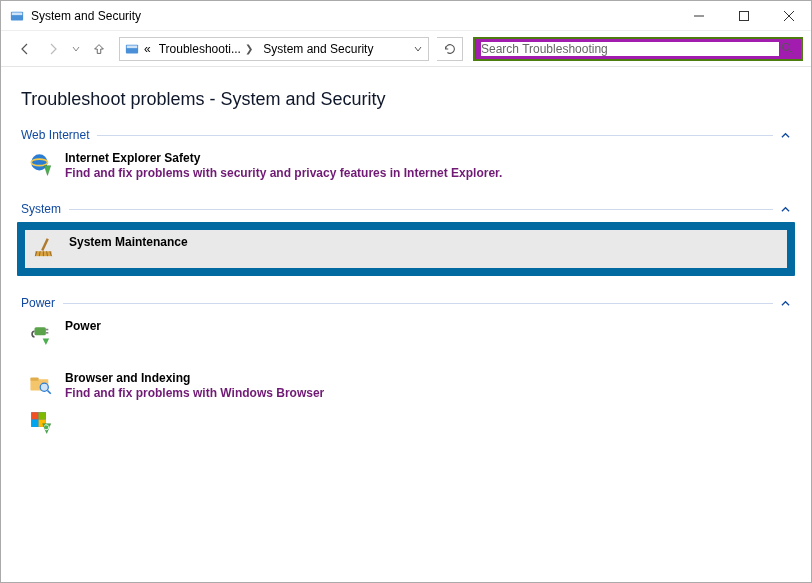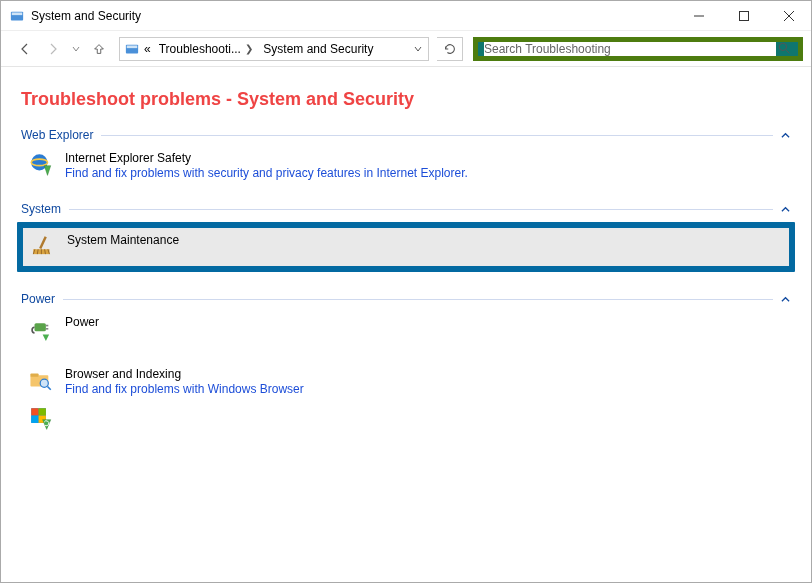--- a/index.html
+++ b/index.html
@@ -54,65 +54,65 @@
     background: #fff;
   }
   .addr-icon { width: 16px; height: 16px; display:flex; align-items:center; justify-content:center; }
   .crumb { display:flex; align-items:center; gap:2px; padding:0 4px; height: 100%; font-size: 12px; white-space:nowrap; }
   .crumb .chev { color:#555; font-size:10px; margin:0 2px; }
   .addr-dd { width: 16px; height:22px; display:flex; align-items:center; justify-content:center; margin-left:auto; }
   .refresh-btn { width:26px; height:24px; border:1px solid #ccc; border-left:none; display:flex; align-items:center; justify-content:center; }
   .search-box {
     width: 330px;
     height: 24px;
-    border: 5px solid #4d7c0f;
+    border: 2px solid #4d7c0f;
     display: flex;
     align-items: center;
     padding: 0 6px;
     margin-left: 6px;
-    background:#0f766e;
+    background:#a21caf;
   }
   .search-box input {
     border: none; outline: none; flex: 1; font-size: 12px; font-family: inherit;
     color: #555;
   }
   .search-box input::placeholder { color: #666; }
   .search-ico { width:16px; height:16px; display:flex; align-items:center; justify-content:center; color:#555;}
   .content {
     padding: 14px 20px 10px 20px;
     overflow-y: auto;
     height: calc(100% - 66px);
   }
-  .page-title { color: #ef4444; font-size: 18px; font-weight: 700; margin: 8px 0 18px 0; }
+  .page-title { color: #0f172a; font-size: 18px; font-weight: 400; margin: 8px 0 18px 0; }
   .section-header {
     display: flex; align-items: center;
     color: #114aa0; font-size: 12px;
     margin-top: 6px;
   }
   .section-header .sec-label { white-space: nowrap; }
   .section-header .sec-line { flex:1; height:1px; background:#cfd9ee; margin: 0 6px 0 8px; }
   .section-header .collapse { width:12px; height:12px; display:flex; align-items:center; justify-content:center; color:#114aa0;}
-  .items { padding: 4px 0 12px 0; }
+  .items { padding: 4px 0 12px 0; font-weight: bold; }
   .item {
     display: flex;
     align-items: flex-start;
     gap: 10px;
     padding: 4px 4px 4px 6px;
   }
   .item.highlight {
     background: #e9e9e9;
-    border: 6px solid #0369a1;
+    border: 8px solid #0369a1;
     border-radius: 1px;
     padding: 4px 6px 6px 6px;
     margin: 2px -4px 2px -4px;
   }
   .item .item-icon { width: 28px; height: 28px; flex: 0 0 28px; display:flex; align-items:center; justify-content:center; }
   .item .item-text { display:flex; flex-direction:column; padding-top:1px; }
   .item .item-title { font-size: 12px; color: #000; }
-  .item .item-desc { font-size: 12px; color: #1d4ed8; margin-top: 1px; }
+  .item .item-desc { font-size: 12px; color: #701a75; margin-top: 1px; }
 </style>
 </head>
 <body>
 
 <div class="titlebar">
   <span class="icon-slot">
     <svg width="14" height="14" viewBox="0 0 16 16">
         <rect x="1" y="3" width="14" height="10" rx="1" fill="#4a90d9"></rect>
         <rect x="2" y="4" width="12" height="3" fill="#cfe4f7"></rect>
       </svg>
@@ -195,21 +195,21 @@
           <line x1="10" y1="10" x2="14" y2="14" stroke="#555" stroke-width="1.2"></line>
         </svg>
     </span>
   </div>
 </div>
 
 <div class="content">
   <h1 class="page-title">Troubleshoot problems - System and Security</h1>
   <div id="sections">
       <div class="section-header">
-        <span class="sec-label">Web Explorer</span>
+        <span class="sec-label">Web Internet</span>
         <span class="sec-line"></span>
         <span class="collapse">
           <svg width="9" height="9" viewBox="0 0 10 10">
             <path d="M1 7 L5 3 L9 7" fill="none" stroke="#114aa0" stroke-width="1.4"></path>
           </svg>
         </span>
       </div>
       <div class="items">
         <div class="item">
           <span class="item-icon">

